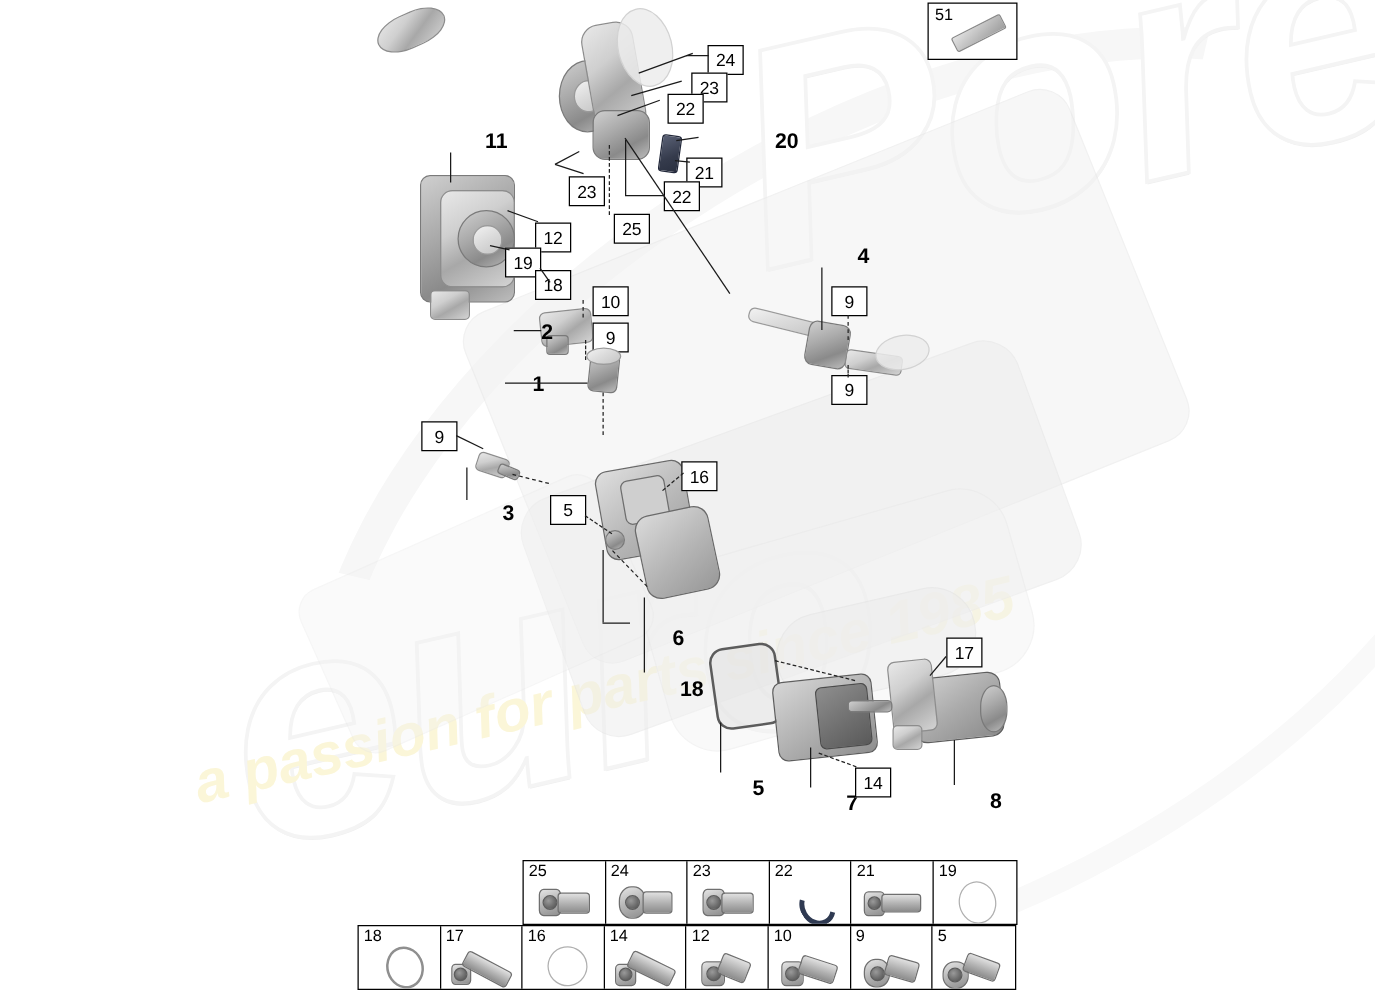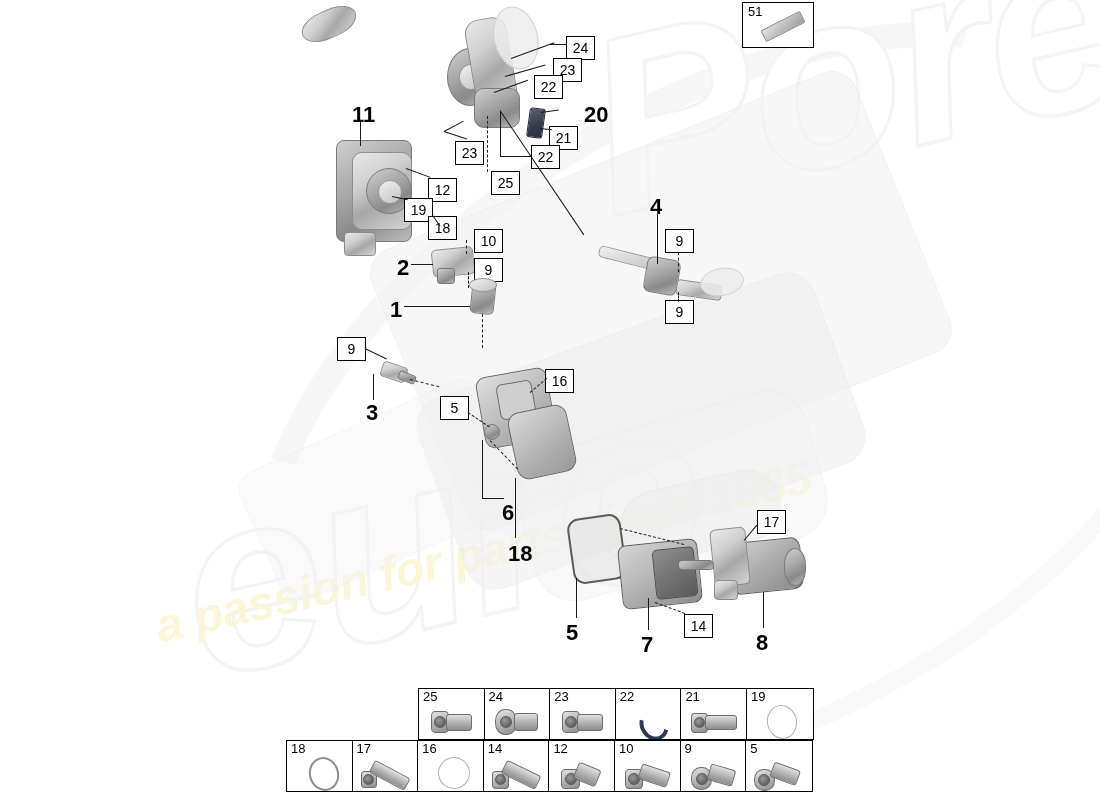--- a/index.html
+++ b/index.html
@@ -40,22 +40,22 @@
   .metal-d{background:linear-gradient(150deg,#cfcfcf 0%,#a9a9a9 40%,#8a8a8a 70%,#bdbdbd 100%);
            border:1px solid #7a7a7a;}
   .metal-l{background:linear-gradient(150deg,#f2f2f2 0%,#dcdcdc 45%,#c4c4c4 100%);
            border:1px solid #9a9a9a;}
   .ghost{background:rgba(236,236,236,.85);border:1px solid #d2d2d2;}
 
   
   .cbox{position:absolute;border:1.6px solid #000;background:#fff;
         font-size:14px;line-height:1;display:flex;align-items:center;
         justify-content:center;width:27px;height:22px;font-weight:normal;}
-  .blabel{position:absolute;font-size:22px;font-weight:bold;color:#000;
-          line-height:1;white-space:nowrap;}
+  .blabel{position:absolute;font-size:17px;font-weight:bold;color:#000;
+          line-height:1;white-space:nowrap;margin-left:36px;}
 
   
   .ln{position:absolute;background:#1a1a1a;height:1px;transform-origin:0 50%;}
   .lnv{position:absolute;background:#1a1a1a;width:1px;}
   .dash{position:absolute;height:0;border-top:1.4px dashed #222;transform-origin:0 50%;}
   .dashv{position:absolute;width:0;border-left:1.4px dashed #222;}
 
   
   #legend-top,#legend-bottom{position:absolute;display:flex;border:1.4px solid #000;
        background:#fff;box-sizing:border-box;}

